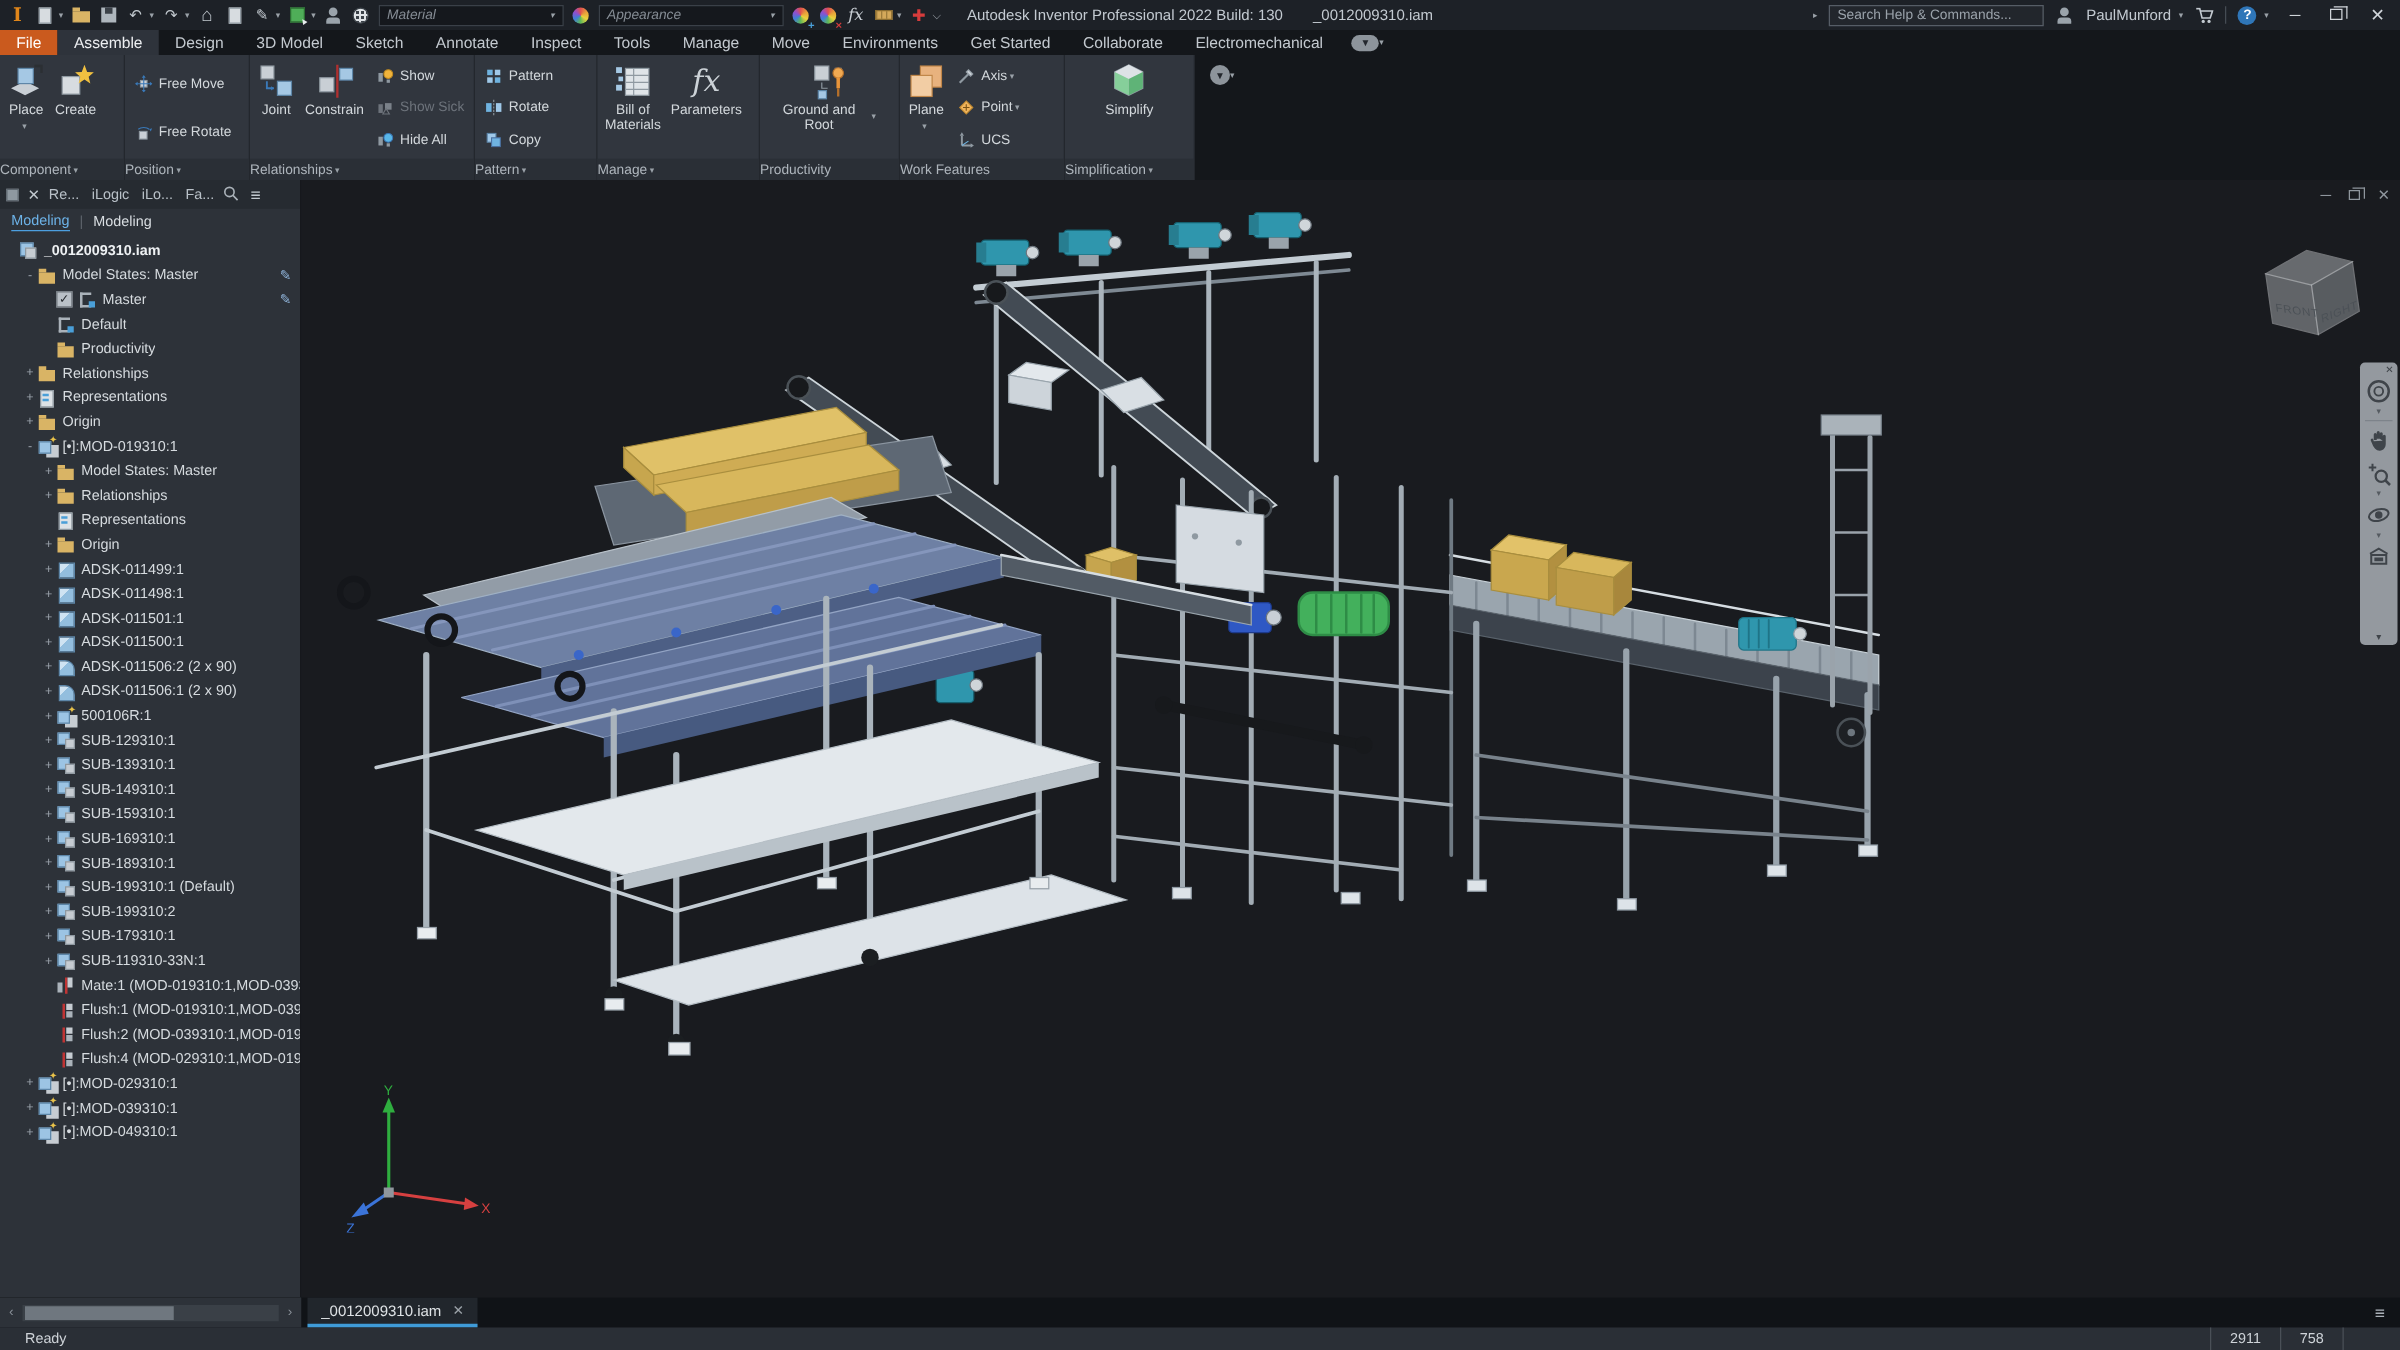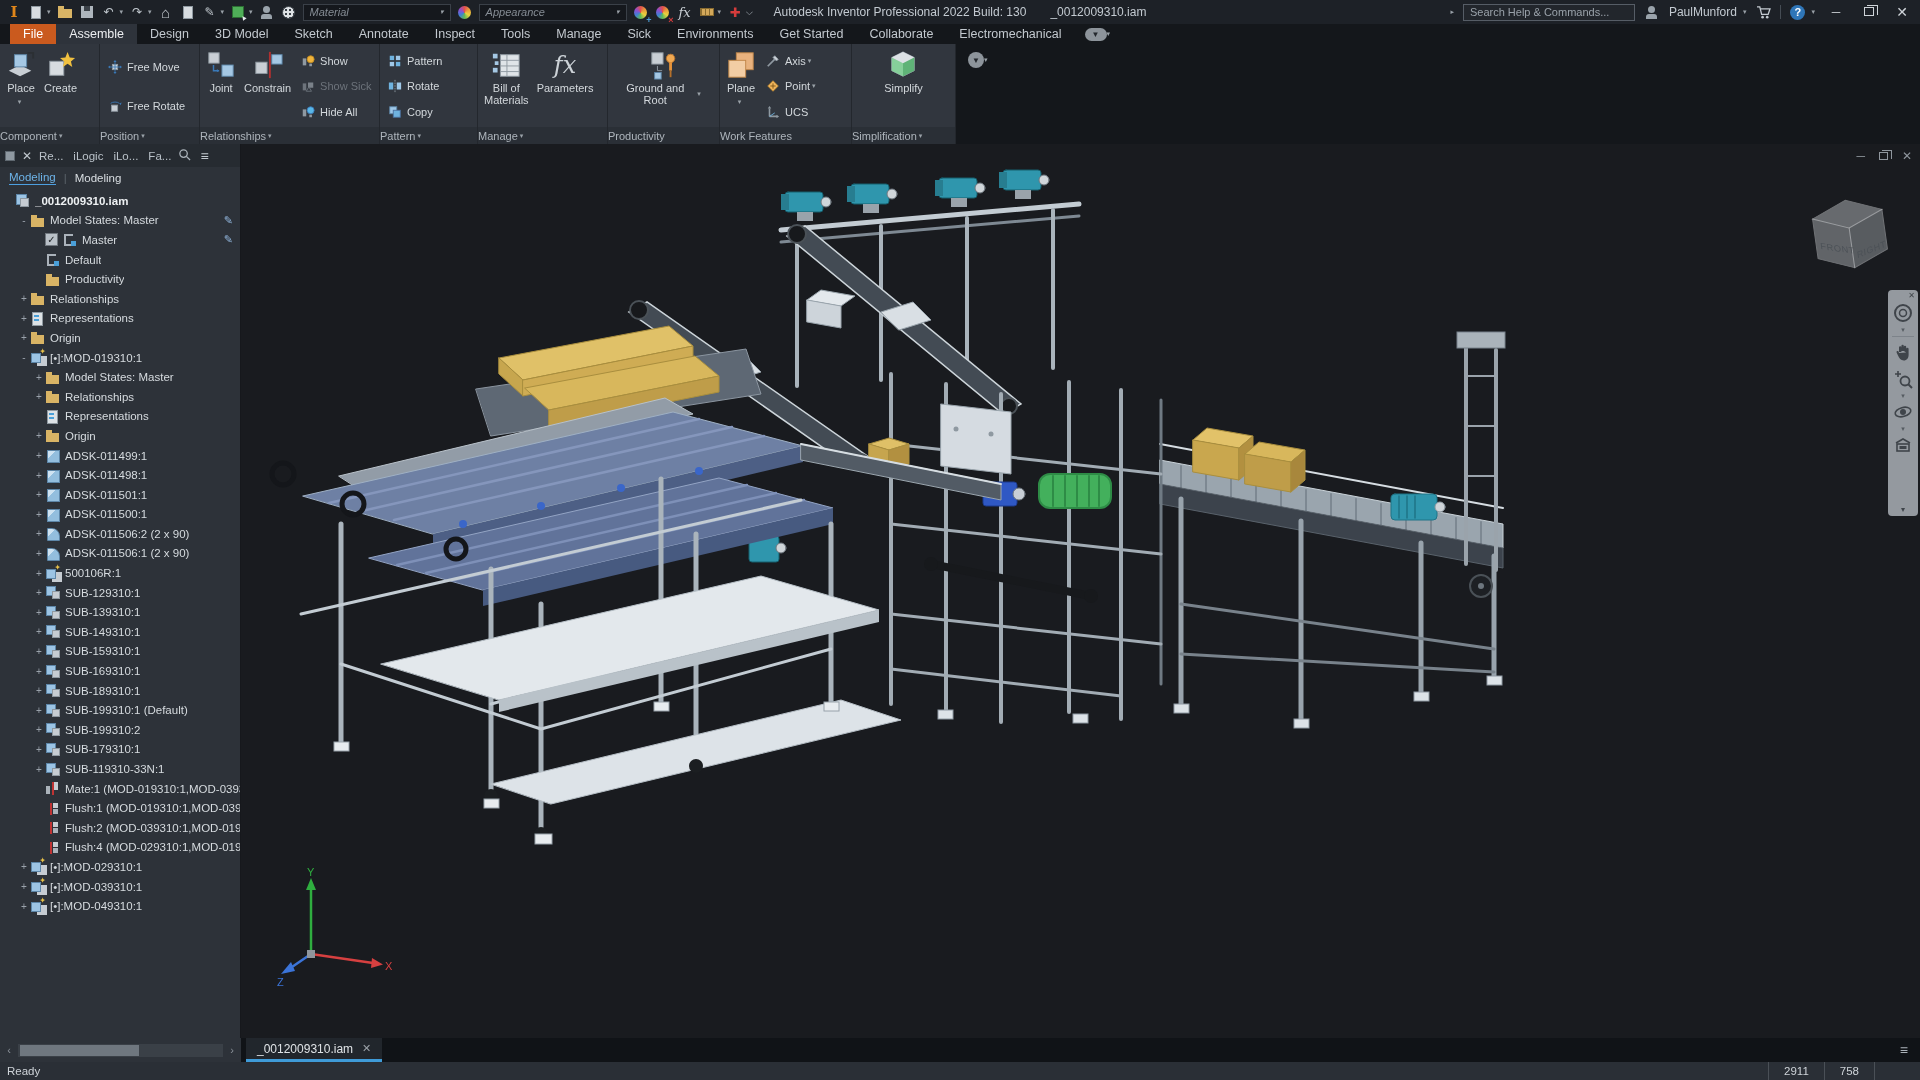--- a/index.html
+++ b/index.html
@@ -41,21 +41,21 @@
   .searchbox { width:172px; height:17px; background:#22262c; border:1px solid #565d66; color:#9aa2aa; font-size:11px;
     display:flex; align-items:center; padding:0 6px; font-family:"Liberation Sans", sans-serif; }
   .winbtn { width:24px; text-align:center; color:#cfd4d9; font-size:12px; }
   .i-restore { width:10px; height:9px; border:1px solid #cfd4d9; display:inline-block; position:relative; }
   .i-restore::before{ content:""; position:absolute; top:-3px; left:2px; width:10px; height:9px; border:1px solid #cfd4d9; border-bottom:none; border-left:none;}
   .helpq { width:15px; height:15px; border-radius:50%; background:#2f76b8; color:#fff; font-size:11px; font-weight:bold; display:inline-flex; align-items:center; justify-content:center;}
   .cart svg { width:15px; height:13px; }
   .vdiv { width:1px; height:14px; background:#454c54; }
 
   
-  .tabrow { height:20px; background:#14171b; display:flex; align-items:stretch; padding-left:10px; flex:none; }
+  .tabrow { height:20px; background:#14171b; display:flex; align-items:stretch; padding-left:0; flex:none; }
   .rtab { padding:0 13px; font-size:12.5px; color:#c3c9cf; display:flex; align-items:center; }
   .rtab.file { background:#ca5a1e; color:#ffffff; }
   .rtab.active { background:#2e333b; color:#eceef1; }
   .tab-collapse { display:flex; align-items:center; gap:3px; margin-left:10px; color:#9aa1a8; }
   .tab-collapse .pill { width:22px; height:13px; border-radius:7px; background:#8d949b; color:#23272d; font-size:8px; display:flex; align-items:center; justify-content:center; }
 
   
   .ribbon { height:100px; background:#14171b; display:flex; align-items:stretch; flex:none; }
   .panel { display:flex; flex-direction:column; background:#31363e; border-right:1px solid #23272d; flex:none; }
   .panel-body { flex:1; display:flex; align-items:stretch; padding:3px 3px 1px; gap:2px; }
@@ -139,21 +139,21 @@
   .hscroll { width:241px; background:#2d3239; display:flex; align-items:center; padding:0 3px; gap:3px; flex:none; }
   .hs-arrow { color:#8a9199; font-size:11px; width:12px; text-align:center; }
   .hs-track { flex:1; height:13px; background:#3a4047; position:relative; }
   .hs-thumb { position:absolute; left:2px; top:1px; height:11px; width:58%; background:#6f777f; }
   .doctab { display:flex; align-items:center; gap:9px; padding:0 11px; background:#21262c; border-bottom:3px solid #3f9bd8;
     color:#dfe3e6; font-size:12px; margin-left:5px; }
   .doctab .x { color:#9aa1a7; font-size:11px; }
   .strip-menu { margin-left:auto; color:#aab1b8; padding:0 12px; display:flex; align-items:center; font-size:14px; }
 
   
-  .statusbar { height:18px; background:#2a2f36; display:flex; align-items:center; font-size:11.5px; color:#ced3d8; padding-left:7px; flex:none; }
+  .statusbar { height:18px; background:#2a2f36; display:flex; align-items:center; font-size:11.5px; color:#ced3d8; padding-left:20px; flex:none; }
   .sb-right { margin-left:auto; display:flex; align-items:stretch; height:100%; }
   .sb-cell { display:flex; align-items:center; padding:0 15px; border-left:1px solid #4a5057; }
   .sb-end { width:46px; border-left:1px solid #4a5057; }
 </style>
 </head>
 <body>
 
 <div id="app">
 
   <div class="titlebar">
@@ -256,21 +256,21 @@
     <span style="display:flex;">
         <span class="rtab file">File</span>
         <span class="rtab active">Assemble</span>
         <span class="rtab">Design</span>
         <span class="rtab">3D Model</span>
         <span class="rtab">Sketch</span>
         <span class="rtab">Annotate</span>
         <span class="rtab">Inspect</span>
         <span class="rtab">Tools</span>
         <span class="rtab">Manage</span>
-        <span class="rtab">Sick</span>
+        <span class="rtab">Move</span>
         <span class="rtab">Environments</span>
         <span class="rtab">Get Started</span>
         <span class="rtab">Collaborate</span>
         <span class="rtab">Electromechanical</span>
       </span>
     <span class="tab-collapse">
       <span class="pill">▼</span>
         <span class="qcaret">▾</span>
     </span>
   </div>

